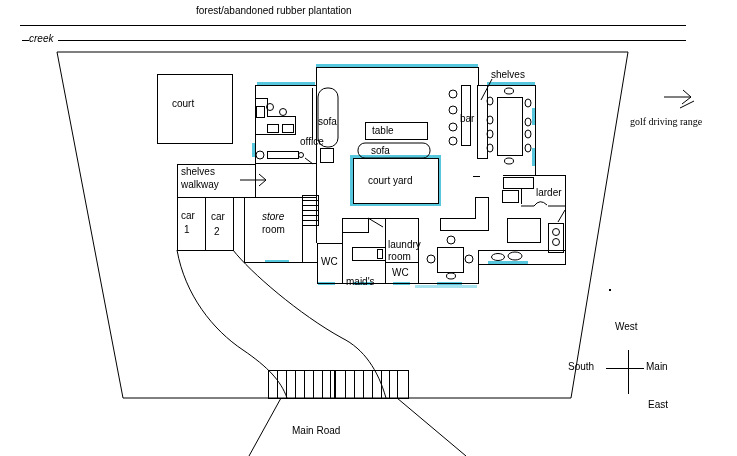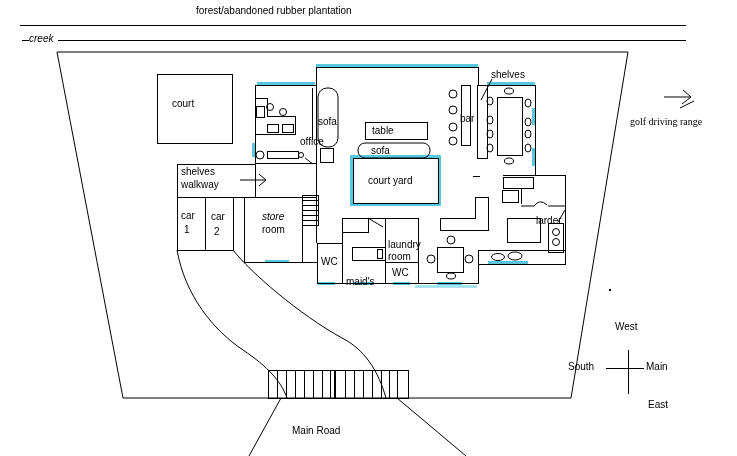--- a/index.html
+++ b/index.html
@@ -204,21 +204,21 @@
   <div class="label" style="left:196px;top:5px;">forest/abandoned rubber plantation</div>
   <div class="label" style="left:29px;top:33px;font-style:italic;">creek</div>
   <div class="label" style="left:172px;top:98px;">court</div>
   <div class="label" style="left:264px;top:136px;margin-left:36px;">office</div>
   <div class="label" style="left:318px;top:116px;">sofa</div>
   <div class="label" style="left:372px;top:125px;">table</div>
   <div class="label" style="left:371px;top:145px;">sofa</div>
   <div class="label" style="left:368px;top:175px;">court yard</div>
   <div class="label" style="left:453px;top:113px;margin-left:7px;">bar</div>
   <div class="label" style="left:491px;top:69px;">shelves</div>
-  <div class="label" style="left:536px;top:187px;margin-top:28px;">larder</div>
+  <div class="label" style="left:536px;top:187px;">larder</div>
   <div class="label" style="left:181px;top:166px;">shelves</div>
   <div class="label" style="left:181px;top:179px;">walkway</div>
   <div class="label" style="left:181px;top:210px;">car</div>
   <div class="label" style="left:184px;top:224px;">1</div>
   <div class="label" style="left:211px;top:211px;">car</div>
   <div class="label" style="left:214px;top:226px;">2</div>
   <div class="label" style="left:262px;top:211px;font-style:italic;">store</div>
   <div class="label" style="left:262px;top:224px;">room</div>
   <div class="label" style="left:321px;top:256px;">WC</div>
   <div class="label" style="left:346px;top:265px;margin-top:11px;">maid's</div>

